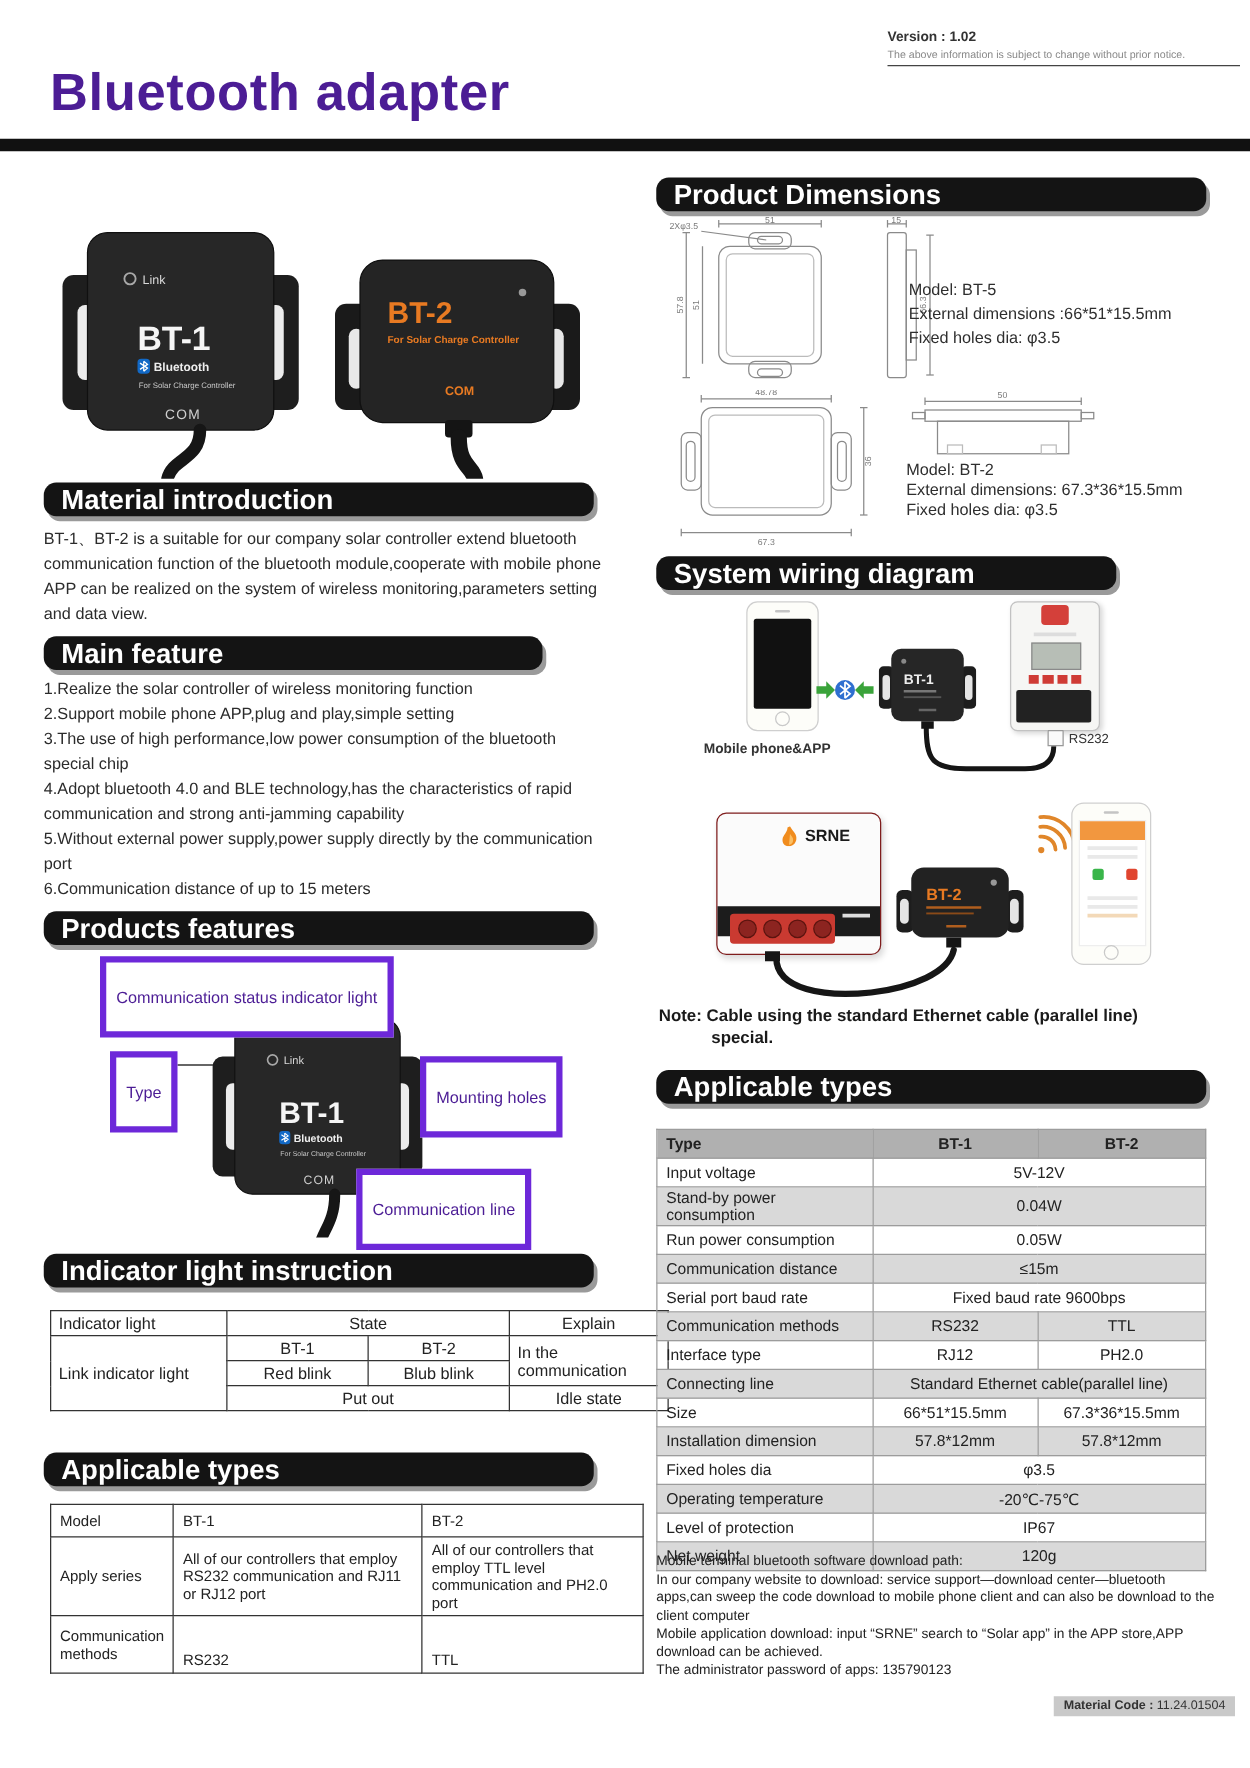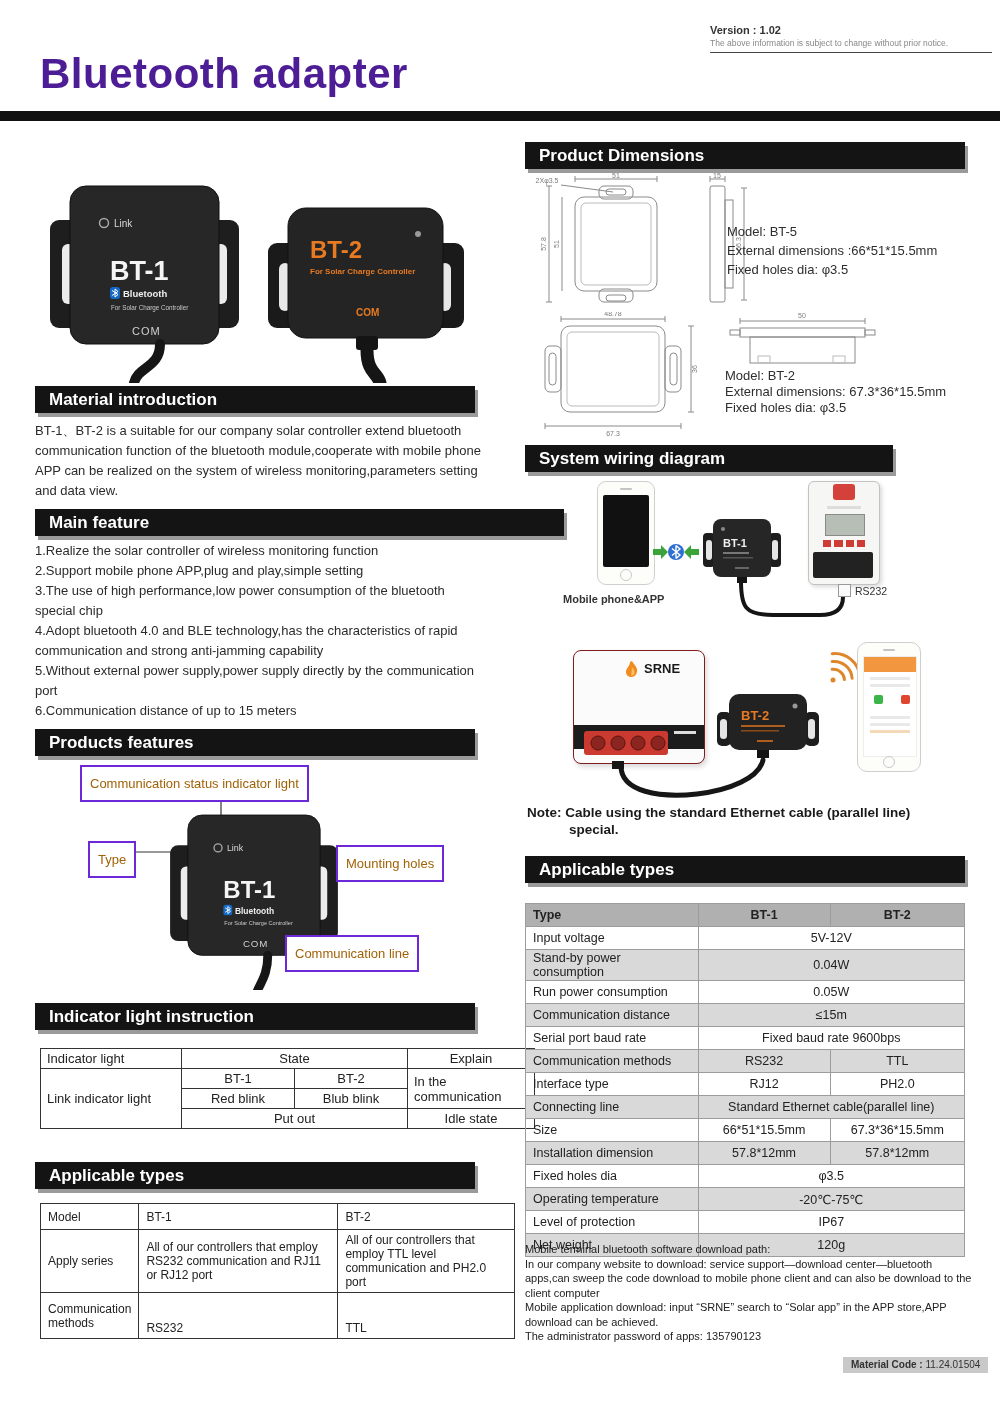--- a/index.html
+++ b/index.html
@@ -1,32 +1,32 @@
 <!DOCTYPE html>
 <html><head>
 <meta charset="utf-8">
 <style>
   html,body { margin:0; padding:0; background:#ffffff; }
   #page { position:relative; width:1000px; height:1414px; background:#fff; overflow:hidden;
           font-family:"Liberation Sans","DejaVu Sans",sans-serif; color:#222; }
   .abs { position:absolute; }
   
-  .sec-bar { position:absolute; height:27px; background:#141414; border-radius:0;
-             box-shadow:3px 4px 0 #9a9a9a; color:#fff; font-weight:bold; font-size:17px;
+  .sec-bar { position:absolute; height:27px; background:#141414; border-radius:10px;
+             box-shadow:3px 4px 0 #9a9a9a; color:#fff; font-weight:bold; font-size:22px;
              line-height:27px; padding-left:14px; box-sizing:border-box; }
   
   .divider { position:absolute; left:0; top:111px; width:1000px; height:10px; background:#111; }
   .title { position:absolute; left:40px; top:50px; font-size:42px; font-weight:bold; color:#4c1d95; letter-spacing:0.5px;text-align:center; }
   .version { position:absolute; left:710px; top:24px; width:282px; }
   .version .v { font-size:11px; font-weight:bold; color:#333; }
   .version .n { font-size:8.5px; color:#888; margin-top:2px; border-bottom:1.5px solid #444; padding-bottom:4px; }
   .body-text { position:absolute; font-size:13px; line-height:20px; color:#2b2b2b; }
   
-  .lbl-box { position:absolute; border:2px solid #6d28d9; background:#fff; font-size:13px;
-             padding:9px 8px; white-space:nowrap; color:#a16207; }
+  .lbl-box { position:absolute; border:5px solid #6d28d9; background:#fff; font-size:13px;
+             padding:20px 8px; white-space:nowrap; color:#4c1d95; }
   
   table { border-collapse:collapse; }
   .ind-t td { border:1px solid #333; font-size:13px; padding:2px 6px; text-align:center; color:#222; }
   .ind-t td.l { text-align:left; }
   
   .appl-t td { border:1px solid #333; font-size:12px; padding:3px 7px; text-align:left; vertical-align:middle; color:#222; }
   
   .spec-t { width:440px; border:1.5px solid #444; }
   .spec-t td { border:1px solid #9c9c9c; font-size:12.5px; height:20px; padding:1px 7px; color:#222; }
   .spec-t tr.head td { background:#b0b0b0; font-weight:bold; }
@@ -83,21 +83,21 @@
     <text x="52" y="106" font-size="8" font-weight="bold" fill="#e87a22">For Solar Charge Controller</text>
     <circle cx="160" cy="66" r="3" fill="#999"></circle>
     <text x="98" y="148" font-size="10" font-weight="bold" fill="#e87a22">COM</text>
     <rect x="98" y="168" width="22" height="14" rx="3" fill="#141414"></rect>
     <path d="M109 182 C109 205 120 205 122 215" stroke="#151515" stroke-width="13" fill="none" stroke-linecap="round"></path>
   </svg>
 
   <div class="sec-bar" style="left:35px;top:386px;width:440px;">Material introduction</div>
   <div class="body-text" style="left:35px;top:421px;width:448px;">BT-1、BT-2 is a suitable for our company solar controller extend bluetooth communication function of the bluetooth module,cooperate with mobile phone APP can be realized on the system of wireless monitoring,parameters setting and data view.</div>
 
-  <div class="sec-bar" style="left:35px;top:509px;width:529px;">Main feature</div>
+  <div class="sec-bar" style="left:35px;top:509px;width:399px;">Main feature</div>
   <div class="body-text" style="left:35px;top:541px;width:448px;">
     <div>1.Realize the solar controller of wireless monitoring function</div>
     <div>2.Support mobile phone APP,plug and play,simple setting</div>
     <div>3.The use of high performance,low power consumption of the bluetooth special chip</div>
     <div>4.Adopt bluetooth 4.0 and BLE technology,has the characteristics of rapid communication and strong anti-jamming capability</div>
     <div>5.Without external power supply,power supply directly by the communication port</div>
     <div>6.Communication distance of up to 15 meters</div>
   </div>
 
   <div class="sec-bar" style="left:35px;top:729px;width:440px;">Products features</div>

